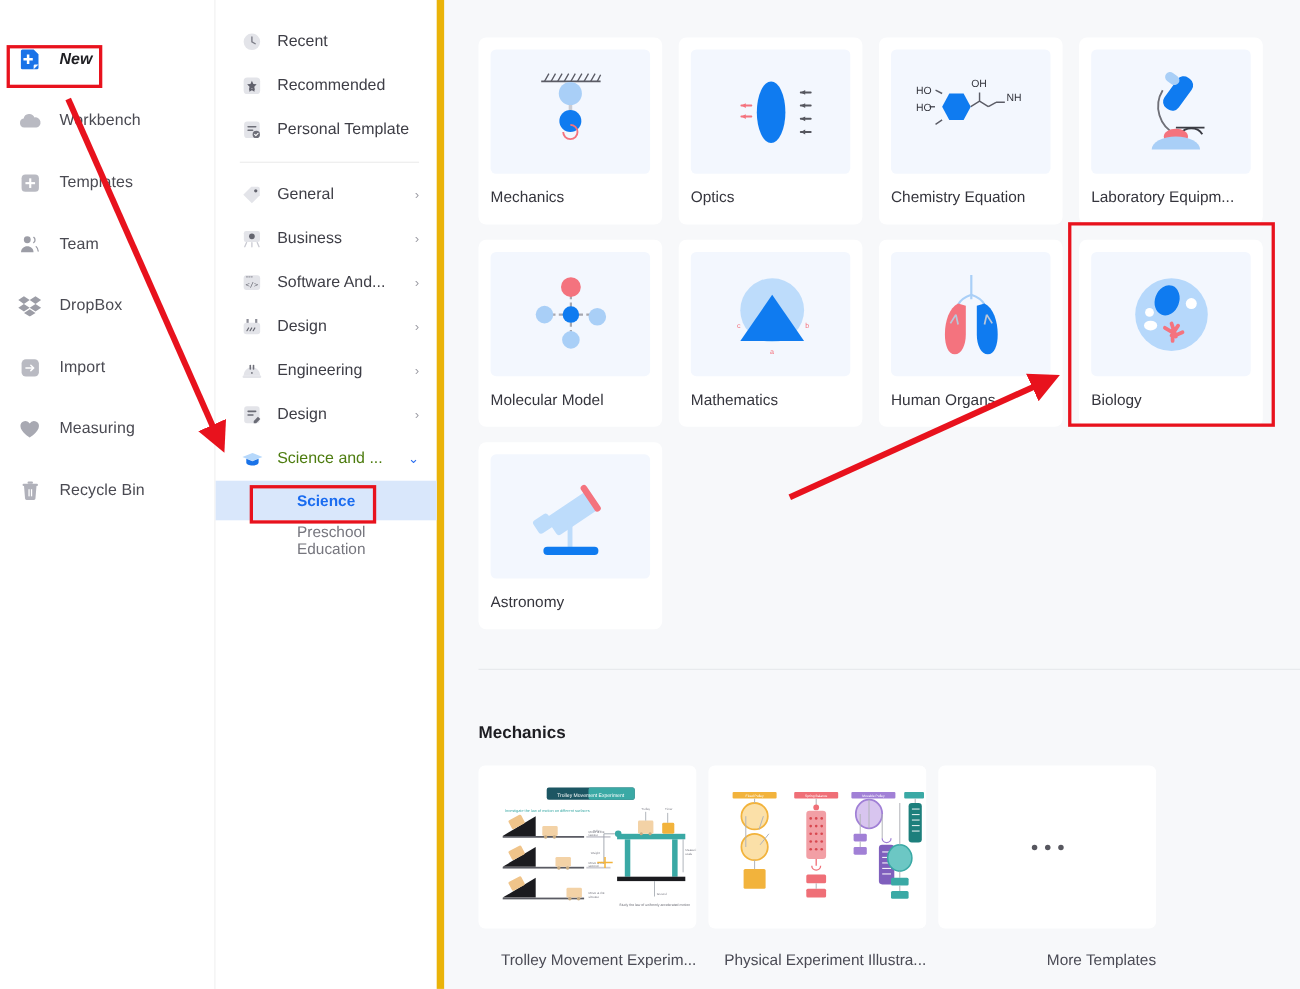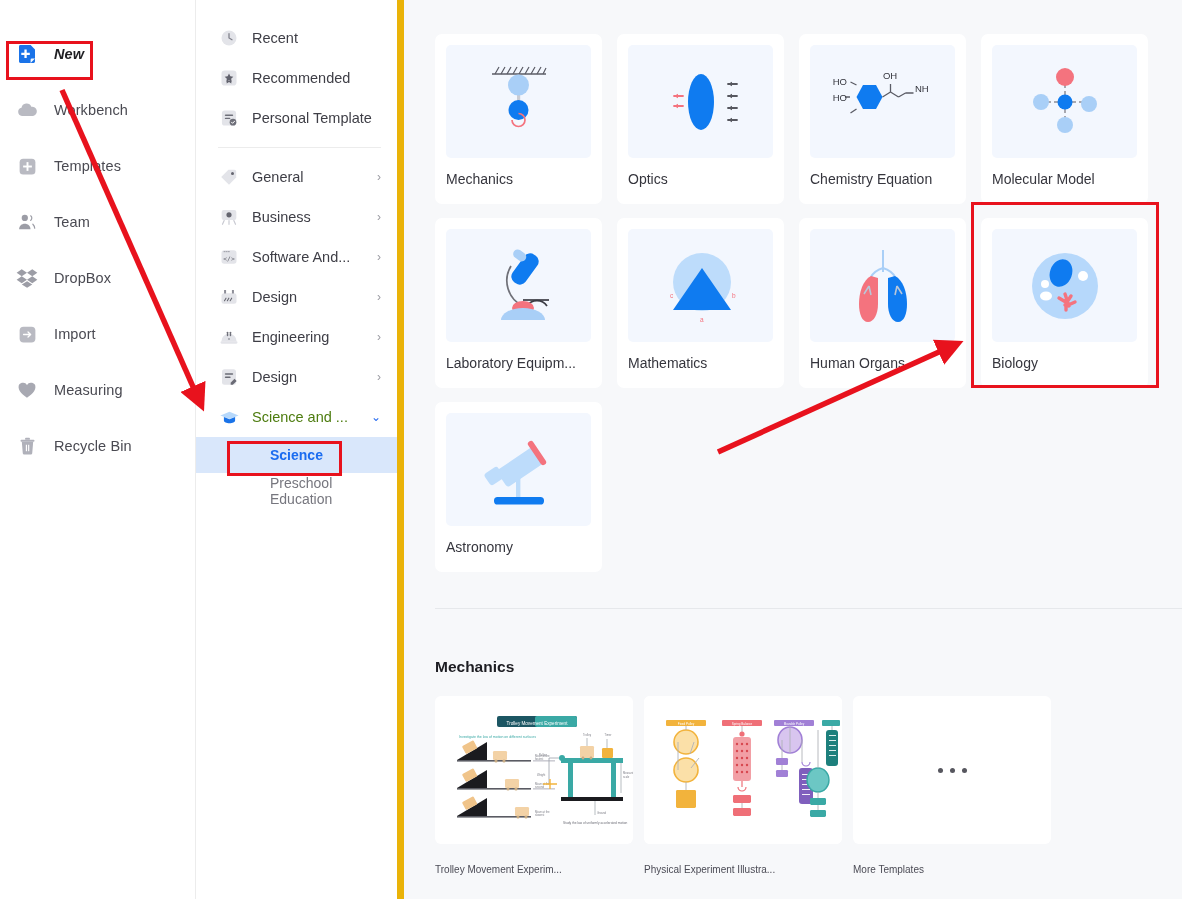--- a/index.html
+++ b/index.html
@@ -119,23 +119,23 @@
     column-gap: 11px;
   }
   .mcard { width: 198px; cursor: pointer; }
   .mcard-thumb {
     width: 198px; height: 148px;
     background: #ffffff; border-radius: 6px;
     display: flex; align-items: center; justify-content: center;
     overflow: hidden;
   }
   .mcard-label {
-    margin-top: 20px; font-size: 10px; color: #4b4b55;
+    margin-top: 20px; font-size: 14px; color: #4b4b55;
     white-space: nowrap; overflow: hidden; text-overflow: ellipsis;
-    text-align: left; width: 198px;
+    text-align: right; width: 198px;
   }
   .dots { display: flex; gap: 7px; }
   .dots i { width: 5px; height: 5px; border-radius: 50%; background: #57575f; display: block; }
 
   
   #overlay {
     position: absolute; left: 0; top: 0;
     width: 1182px; height: 899px;
     pointer-events: none;
   }
@@ -419,47 +419,47 @@
             <text x="24" y="46" font-size="9.5" fill="#34353d" text-anchor="end" font-family="sans-serif">HO</text>
             <text x="67" y="24" font-size="9.5" fill="#34353d" text-anchor="middle" font-family="sans-serif">OH</text>
             <text x="92" y="37" font-size="9.5" fill="#34353d" font-family="sans-serif">NH</text>
           </svg>
         </div>
         <div class="tcard-label">Chemistry Equation</div>
       </div>
 
       <div class="tcard">
         <div class="tcard-thumb">
-          <svg width="110" height="92" viewBox="0 0 110 92">
-            <g stroke="#a7a8b0" stroke-width="2" stroke-dasharray="4 3">
-              <path d="M55 46V22M55 46H33M55 46h22M55 46v22"></path>
-            </g>
-            <circle cx="55" cy="21" r="9" fill="#f4737e"></circle>
-            <circle cx="55" cy="46" r="7.5" fill="#0f7bf0"></circle>
-            <circle cx="31" cy="46" r="8" fill="#a9cff7"></circle>
-            <circle cx="79" cy="48" r="8" fill="#a9cff7"></circle>
-            <circle cx="55" cy="69" r="8" fill="#a9cff7"></circle>
-          </svg>
-        </div>
-        <div class="tcard-label">Molecular Model</div>
-      </div>
-
-      <div class="tcard">
-        <div class="tcard-thumb">
           <svg width="108" height="92" viewBox="0 0 108 92">
             <rect x="52" y="12" width="16" height="34" rx="7" fill="#0f7bf0" transform="rotate(36 60 29)"></rect>
             <rect x="48" y="11" width="14" height="9" rx="4.5" fill="#a9cff7" transform="rotate(36 55 15)"></rect>
             <path d="M46 26a28 28 0 0012 40" stroke="#6f7078" stroke-width="1.7" fill="none"></path>
             <path d="M58 60h26" stroke="#3b3c44" stroke-width="1.7"></path>
             <path d="M62 66a12 12 0 0120 0" stroke="#3b3c44" stroke-width="1.7" fill="none"></path>
             <ellipse cx="58" cy="68" rx="11" ry="7" fill="#f4737e"></ellipse>
             <path d="M36 80a22 12 0 0144 0z" fill="#a9cff7"></path>
           </svg>
         </div>
         <div class="tcard-label">Laboratory Equipm...</div>
+      </div>
+
+      <div class="tcard">
+        <div class="tcard-thumb">
+          <svg width="110" height="92" viewBox="0 0 110 92">
+            <g stroke="#a7a8b0" stroke-width="2" stroke-dasharray="4 3">
+              <path d="M55 46V22M55 46H33M55 46h22M55 46v22"></path>
+            </g>
+            <circle cx="55" cy="21" r="9" fill="#f4737e"></circle>
+            <circle cx="55" cy="46" r="7.5" fill="#0f7bf0"></circle>
+            <circle cx="31" cy="46" r="8" fill="#a9cff7"></circle>
+            <circle cx="79" cy="48" r="8" fill="#a9cff7"></circle>
+            <circle cx="55" cy="69" r="8" fill="#a9cff7"></circle>
+          </svg>
+        </div>
+        <div class="tcard-label">Molecular Model</div>
       </div>
 
       <div class="tcard">
         <div class="tcard-thumb">
           <svg width="110" height="92" viewBox="0 0 110 92">
             <circle cx="56" cy="42" r="29" fill="#bddcfb"></circle>
             <polygon points="56,28 85,70 27,70" fill="#0f7bf0"></polygon>
             <text x="24" y="58" font-size="6.5" fill="#f4737e" font-family="sans-serif">c</text>
             <text x="86" y="58" font-size="6.5" fill="#f4737e" font-family="sans-serif">b</text>
             <text x="54" y="82" font-size="6.5" fill="#f4737e" font-family="sans-serif">a</text>

